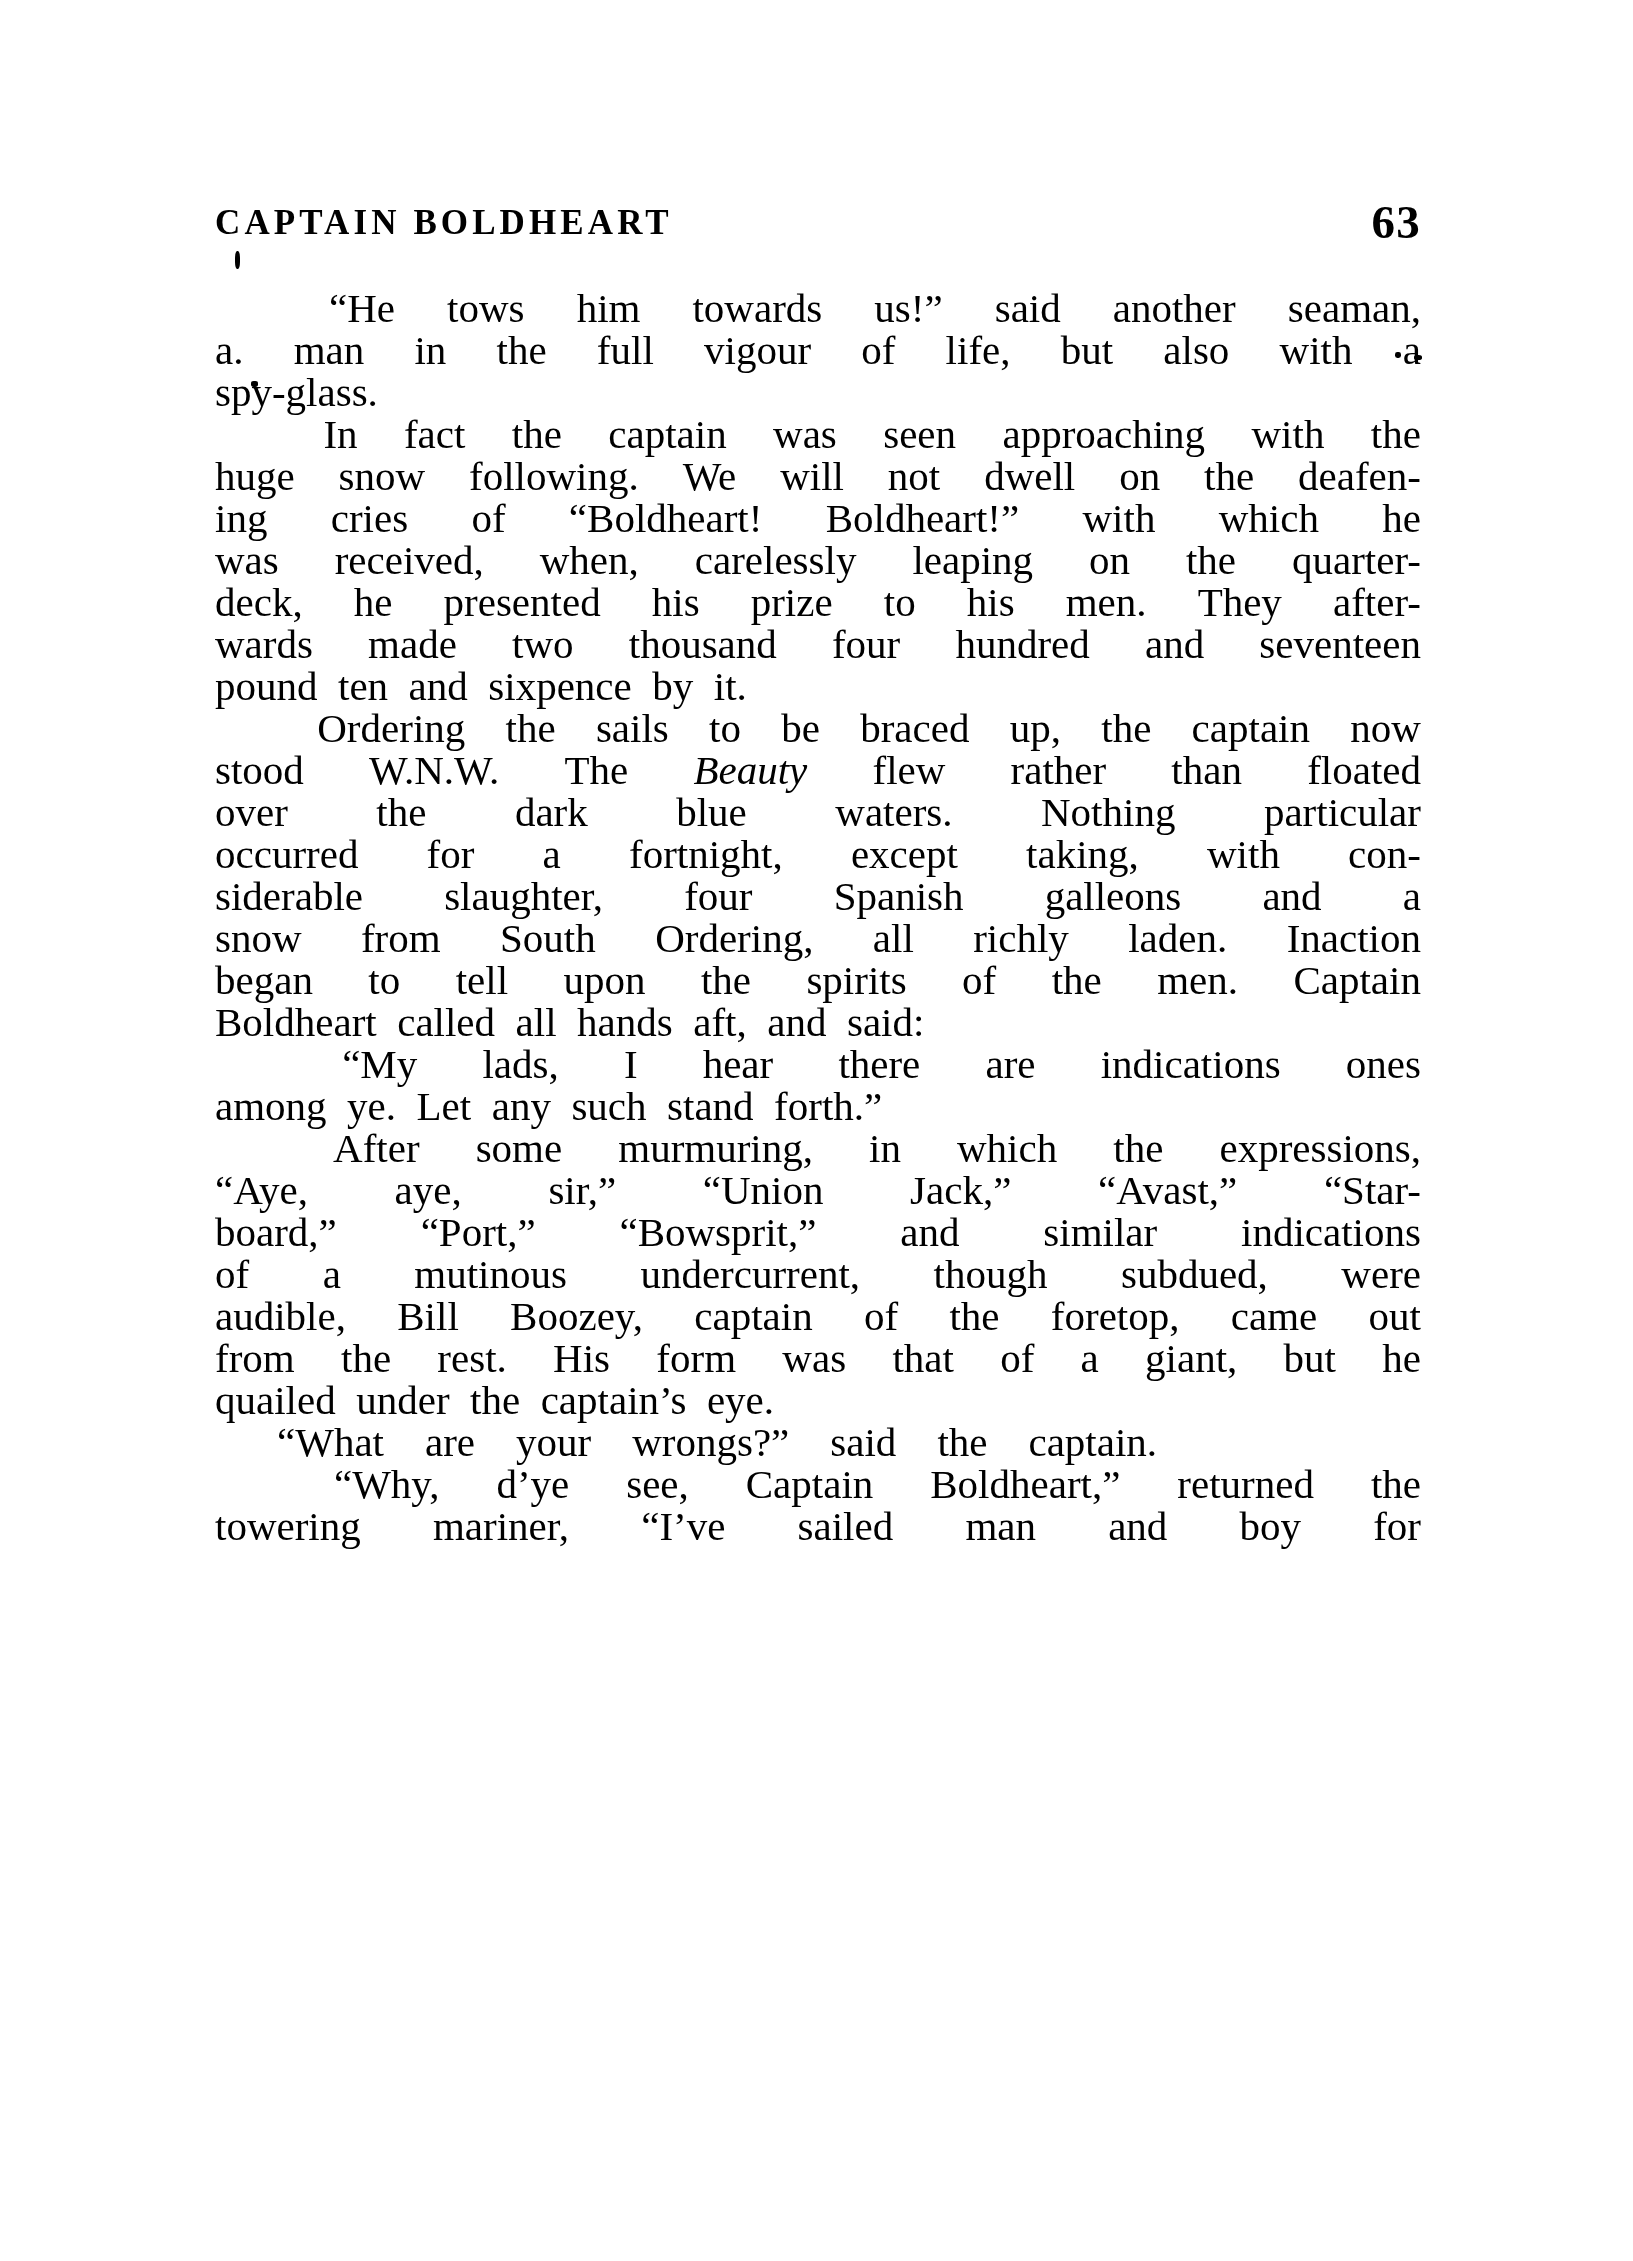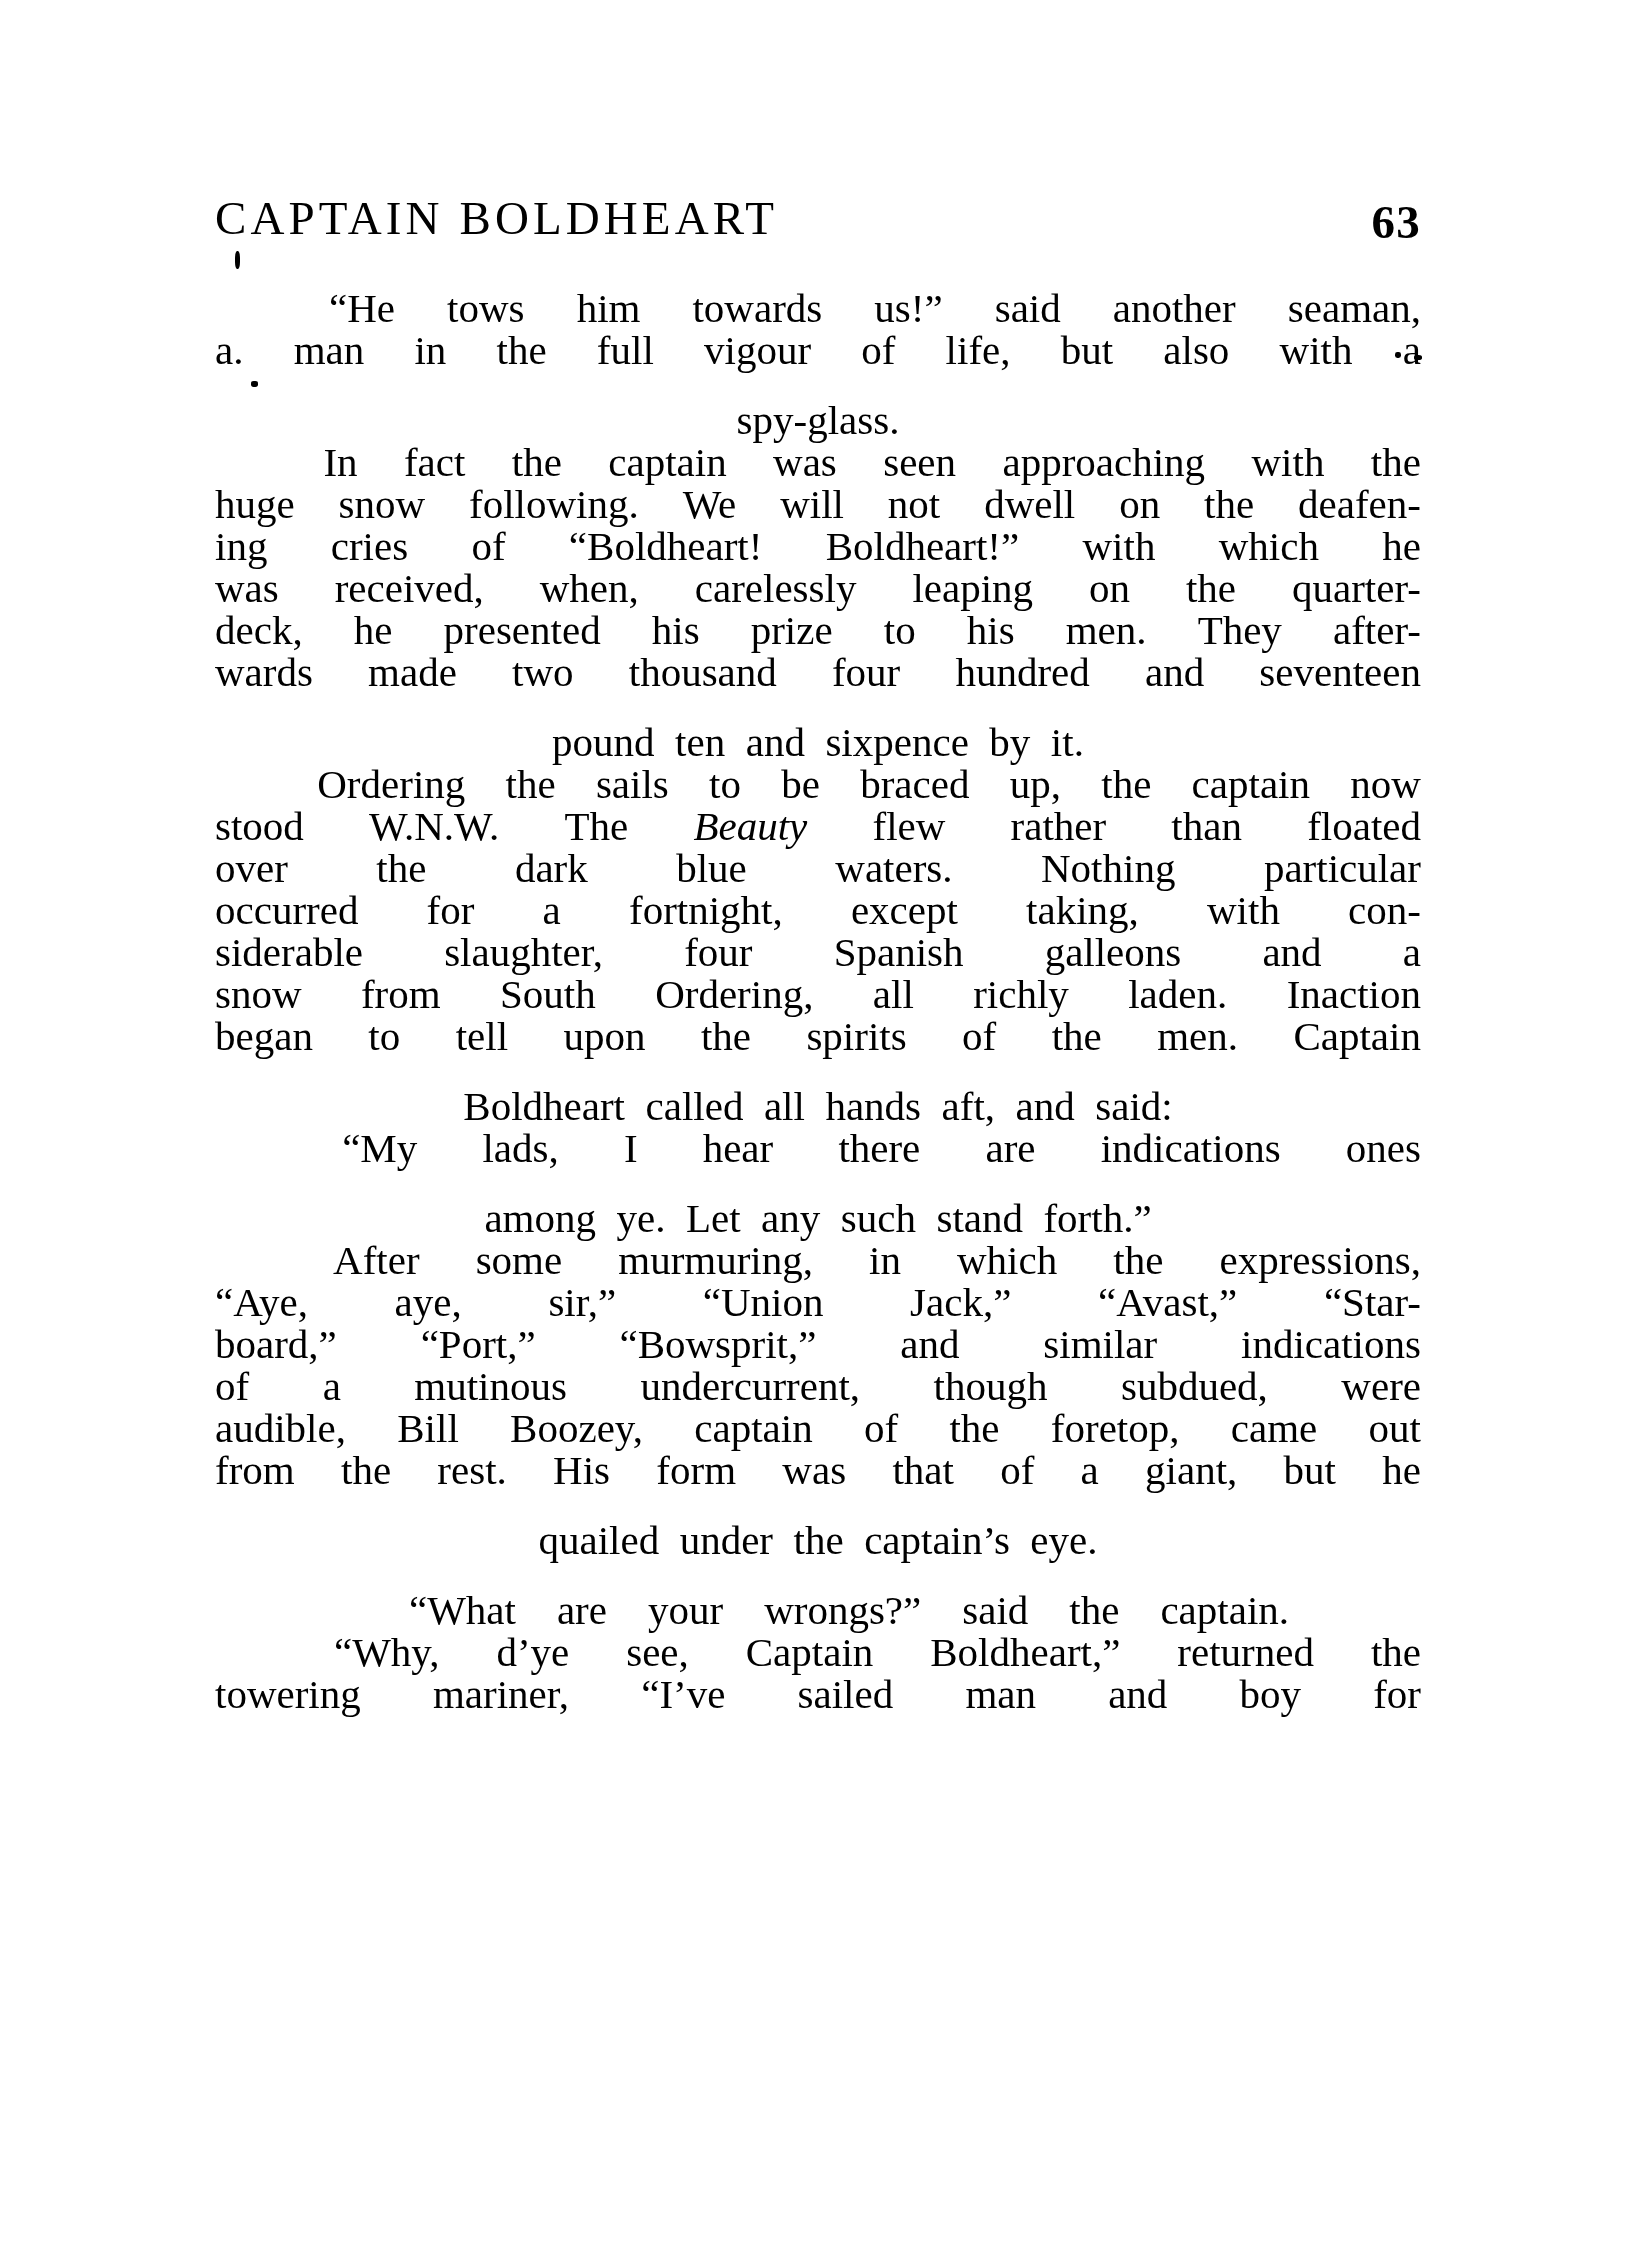--- a/index.html
+++ b/index.html
@@ -28,25 +28,25 @@
     position: absolute;
     left: 215px;
     top: 195px;
     width: 1206px;
     height: 65px;
     display: flex;
     align-items: baseline;
     justify-content: space-between;
   }
   .head-title {
-    font-size: 47px;
+    font-size: 35px;
     letter-spacing: 4.1px;
     line-height: 1;
     white-space: nowrap;
-    font-weight: 400;
+    font-weight: 700;
   }
   .head-folio {
     font-size: 47px;
     line-height: 1;
     font-weight: 700;
     position: relative;
     top: 3.5px;
     letter-spacing: 1.2px;
   }
 
@@ -68,22 +68,21 @@
     line-height: 42px;
     white-space: pre;
     overflow: visible;
   }
   
   .ln.just {
     justify-content: space-between;
   }
   
   .ln.flush {
-    justify-content: center;
-    margin-top: 28px;
+    justify-content: flex-start;
   }
   .ln.flush .w + .w { margin-left: 0; }
 
   .w { display: inline-block; }
   .w.it { font-style: italic; }
 
   
   .indent { display: inline-block; width: 62px; flex: 0 0 62px; }
 
   

